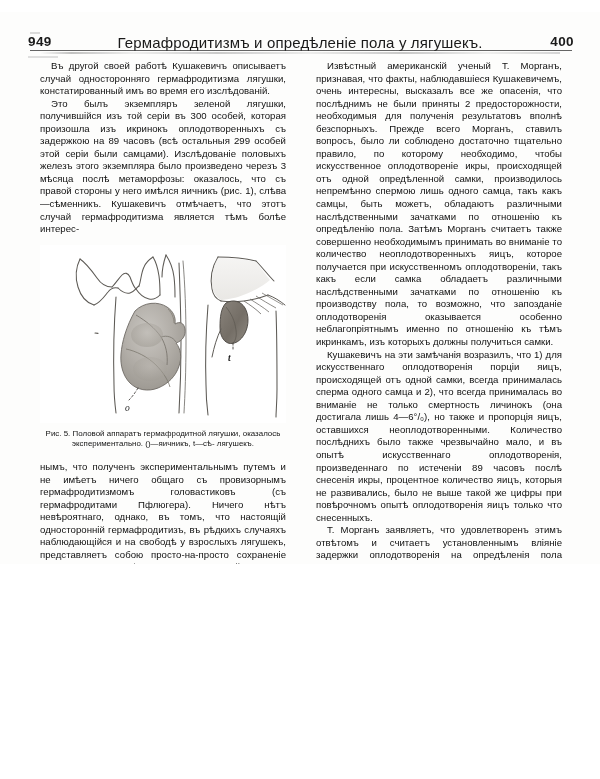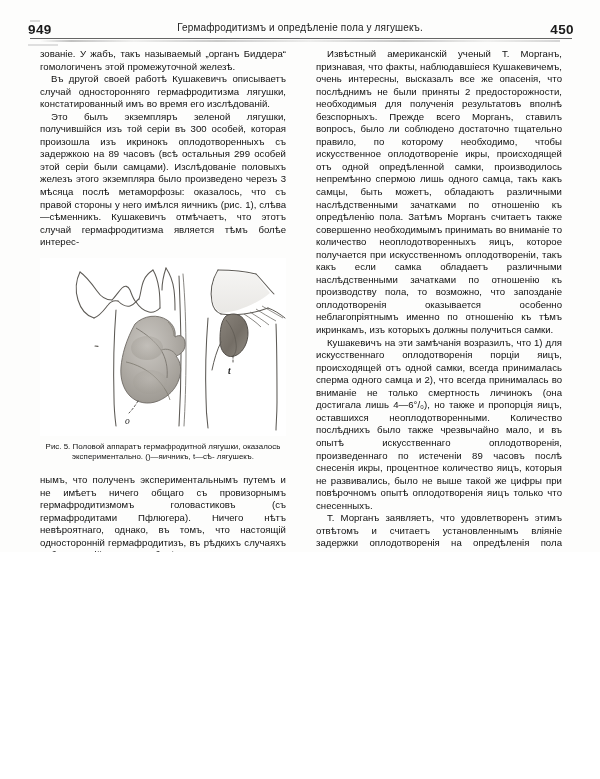--- a/index.html
+++ b/index.html
@@ -9,20 +9,21 @@
   }
 
   .page {
     position: relative;
     width: 600px;
     height: 552px;
     background: #fdfdfc;
     overflow: hidden;
     font-family: "Liberation Sans", sans-serif;
     color: #111111;
+    margin-top: 12px;
   }
 
   
   .header {
     position: absolute;
     left: 0;
     top: 0;
     width: 600px;
     height: 46px;
   }
@@ -37,21 +38,21 @@
   }
   .folio-left  { left: 28px; }
   .folio-right { right: 26px; }
 
   .running-title {
     position: absolute;
     left: 0;
     right: 0;
     top: 22px;
     text-align: center;
-    font-size: 10px;
+    font-size: 15px;
     letter-spacing: 0.15px;
     color: #1a1a1a;
     white-space: nowrap;
   }
 
   .header-rule {
     position: absolute;
     left: 30px;
     right: 28px;
     top: 38px;
@@ -147,33 +148,32 @@
   }
 </style>
 </head>
 <body>
 
 <div class="page">
 
   <div class="header">
     <div class="folio folio-left">949</div>
     <div class="running-title">Гермафродитизмъ и опредѣленіе пола у лягушекъ.</div>
-    <div class="folio folio-right">450</div>
+    <div class="folio folio-right">400</div>
     <div class="header-rule"></div>
     <div class="header-rule-smudge"></div>
   </div>
 
   <div class="scan-mark" style="left:30px; top:20px; width:10px; height:2px; opacity:0.35;"></div>
   <div class="scan-mark" style="left:28px; top:44px; width:30px; height:2px; opacity:0.30;"></div>
 
   <div class="columns">
 
     <div class="col col-left">
 
-      <p class="body">зованіе. У жабъ, такъ называемый „органъ Биддера“ гомологиченъ этой промежуточной железѣ.</p>
 
       <p class="body indent">Въ другой своей работѣ Кушакевичъ описываетъ случай односторонняго гермафродитизма лягушки, констатированный имъ во время его изслѣдованій.</p>
 
       <p class="body indent">Это былъ экземпляръ зеленой лягушки, получившійся изъ той серіи въ 300 особей, которая произошла изъ икринокъ оплодотворенныхъ съ задержкою на 89 часовъ (всѣ остальныя 299 особей этой серіи были самцами). Изслѣдованіе половыхъ железъ этого экземпляра было произведено черезъ 3 мѣсяца послѣ метаморфозы: оказалось, что съ правой стороны у него имѣлся яичникъ (рис. 1), слѣва—сѣменникъ. Кушакевичъ отмѣчаетъ, что этотъ случай гермафродитизма является тѣмъ болѣе интерес-</p>
 
       <div class="figure">
         <div class="figure-image">
           <svg width="246" height="178" viewBox="0 0 246 178">
             <defs>
               <radialGradient id="ovaryShade" cx="42%" cy="34%" r="76%">

